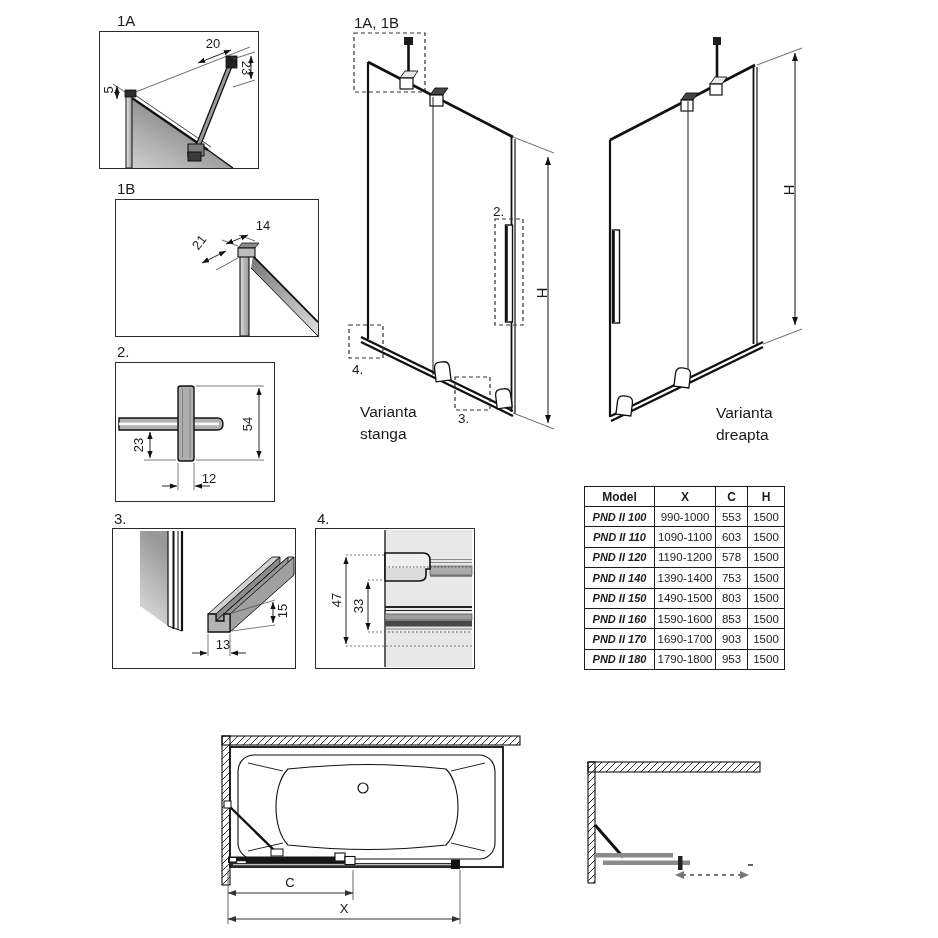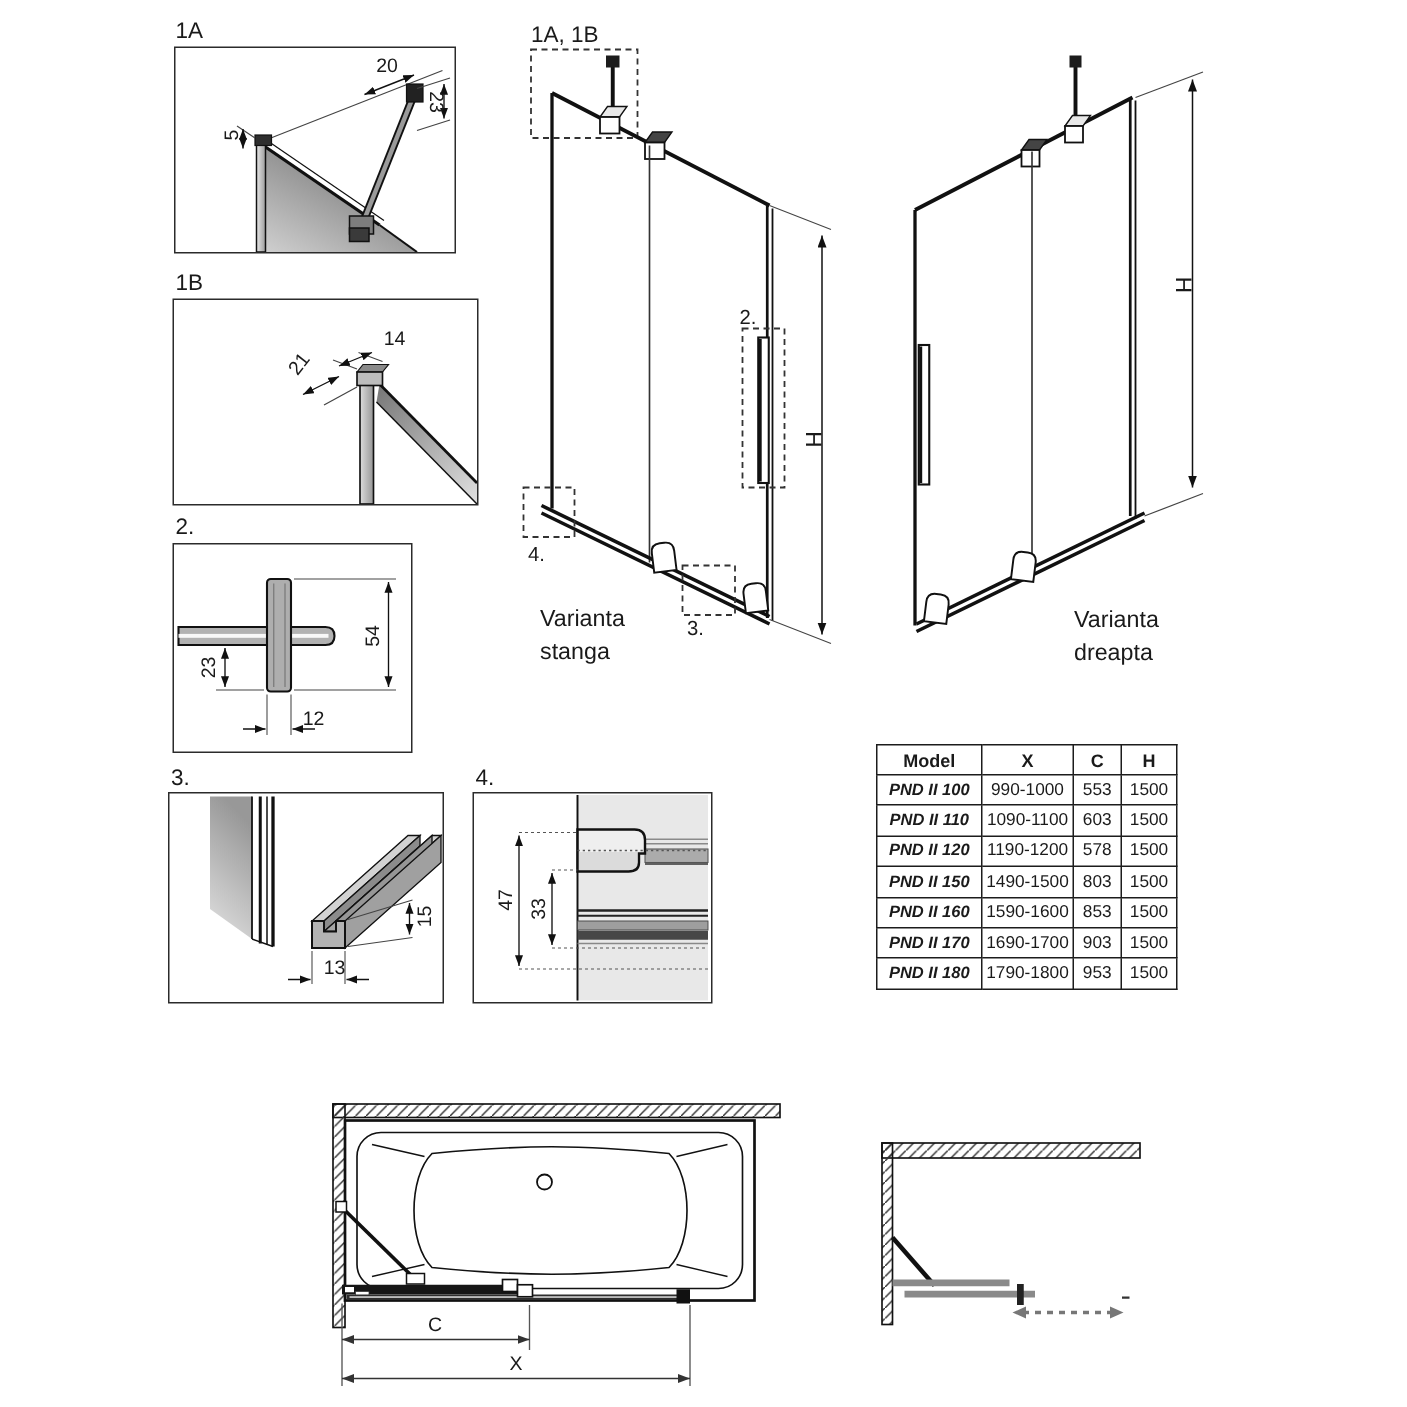--- a/index.html
+++ b/index.html
@@ -5,35 +5,35 @@
   html,body{margin:0;padding:0;background:#fff;}
   .sheet{position:relative;width:938px;height:938px;background:#ffffff;
          font-family:"Liberation Sans",sans-serif;color:#1a1a1a;overflow:hidden;}
   .lbl{position:absolute;font-size:15px;color:#1a1a1a;line-height:1;}
   .dbox{position:absolute;border:1.5px solid #2b2b2b;background:#fff;}
   .dbox svg{display:block;}
   .abs{position:absolute;}
   svg text{font-family:"Liberation Sans",sans-serif;fill:#1a1a1a;}
   .dim{font-size:13px;}
   .cap{font-size:15.5px;}
-  .spec-table{position:absolute;left:584px;top:496px;}
+  .spec-table{position:absolute;left:584px;top:486px;}
   .spec-table table{border-collapse:collapse;border:1.6px solid #1c1c1c;table-layout:fixed;}
   .spec-table th,.spec-table td{border:1px solid #1c1c1c;text-align:center;vertical-align:middle;
       font-size:11.5px;padding:0;height:19.4px;overflow:hidden;white-space:nowrap;}
   .spec-table th{font-size:12px;font-weight:bold;height:19px;}
   .spec-table td.model{font-weight:bold;font-style:italic;font-size:11px;}
   .cw-model{width:70px;} .cw-x{width:61px;} .cw-c{width:32px;} .cw-h{width:37px;}
 </style>
 </head>
 <body>
 
 <div class="sheet">
 
   <div class="lbl" style="left:117px;top:13px;">1A</div>
-  <div class="dbox" style="left:116px;top:31px;width:158px;height:136px;padding-left:28px;">
+  <div class="dbox" style="left:99px;top:31px;width:158px;height:136px;">
     <svg width="158" height="136" viewBox="0 0 158 136">
       <defs>
         <marker id="m1a" markerWidth="9" markerHeight="7" refX="8" refY="3" orient="auto-start-reverse">
           <path d="M0,0 L8,3 L0,6 Z" fill="#111"></path>
         </marker>
         <linearGradient id="g1a" x1="0.8" y1="0" x2="0" y2="1">
           <stop offset="0" stop-color="#6d6d6d"></stop>
             <stop offset="1" stop-color="#cfcfcf"></stop>
         </linearGradient>
         <linearGradient id="g1ap" x1="0" y1="0" x2="1" y2="0">
@@ -388,20 +388,26 @@
             <td>603</td>
             <td>1500</td>
           </tr>
         <tr>
             <td class="model">PND II 120</td>
             <td>1190-1200</td>
             <td>578</td>
             <td>1500</td>
           </tr>
         <tr>
+            <td class="model">PND II 140</td>
+            <td>1390-1400</td>
+            <td>753</td>
+            <td>1500</td>
+          </tr>
+        <tr>
             <td class="model">PND II 150</td>
             <td>1490-1500</td>
             <td>803</td>
             <td>1500</td>
           </tr>
         <tr>
             <td class="model">PND II 160</td>
             <td>1590-1600</td>
             <td>853</td>
             <td>1500</td>

